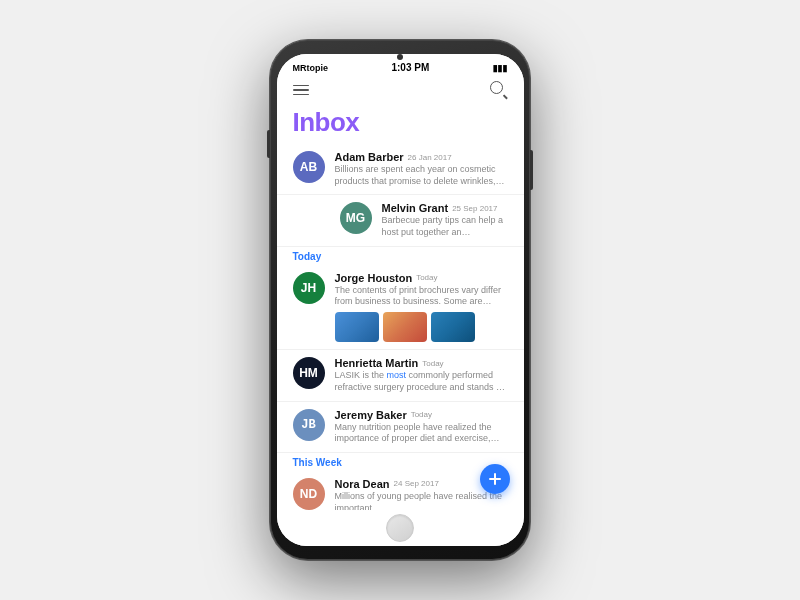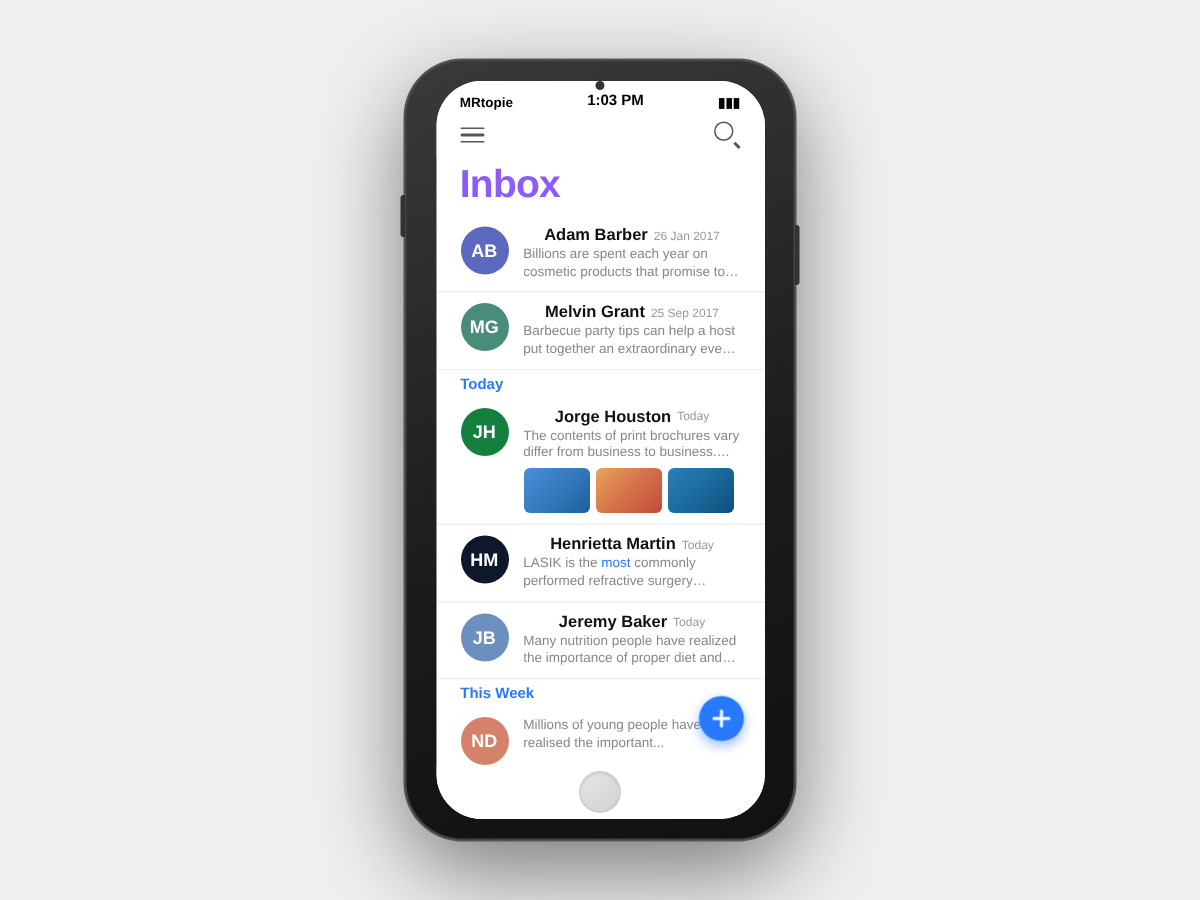--- a/index.html
+++ b/index.html
@@ -44,21 +44,21 @@
       position: absolute;
       right: -3px;
       top: 110px;
       width: 3px;
       height: 40px;
       background: #333;
       border-radius: 0 2px 2px 0;
     }
 
     .phone-inner {
-      width: 219px;
+      width: 247px;
       height: 492px;
       background: #fff;
       border-radius: 30px;
       overflow: hidden;
       position: relative;
       display: flex;
       flex-direction: column;
     }
 
     
@@ -181,21 +181,21 @@
       justify-content: center;
       font-size: 12px;
       font-weight: 700;
       color: #fff;
     }
 
     .msg-content { flex: 1; min-width: 0; }
 
     .msg-header {
       display: flex;
-      justify-content: center;
+      justify-content: flex-start;
       align-items: center;
       margin-bottom: 1px;
     }
 
     .msg-name {
       font-size: 11px;
       font-weight: 700;
       color: #111;
     }
 
@@ -345,21 +345,21 @@
         <div class="msg-content">
           <div class="msg-header">
             <span class="msg-name">Adam Barber</span>
             <span class="msg-date">26 Jan 2017</span>
           </div>
           <div class="msg-preview">Billions are spent each year on cosmetic products that promise to delete wrinkles, lighten age spots...</div>
         </div>
       </div>
 
       <div class="message-item">
-        <div class="avatar" style="background:#4a8c7a;">
+        <div class="avatar" style="background:#4a8c7a;margin-left:47px;">
           <span>MG</span>
         </div>
         <div class="msg-content">
           <div class="msg-header">
             <span class="msg-name">Melvin Grant</span>
             <span class="msg-date">25 Sep 2017</span>
           </div>
           <div class="msg-preview">Barbecue party tips can help a host put together an extraordinary event for family and friends. Eating...</div>
         </div>
       </div>
@@ -399,39 +399,43 @@
             <span class="msg-name">Henrietta Martin</span>
             <span class="msg-date">Today</span>
           </div>
           <div class="msg-preview">
             LASIK is the <span class="highlight">most</span> commonly performed refractive surgery procedure and stands for Laser Assisted...
           </div>
         </div>
       </div>
 
       <div class="message-item">
-        <div class="avatar" style="background:#6b8fbe;">
+        <div class="avatar" style="background:#6b8fbe;font-family:Liberation Mono, monospace;">
           <span>JB</span>
         </div>
         <div class="msg-content">
           <div class="msg-header">
             <span class="msg-name">Jeremy Baker</span>
             <span class="msg-date">Today</span>
           </div>
           <div class="msg-preview">Many nutrition people have realized the importance of proper diet and exercise, and rec...</div>
         </div>
       </div>
 
       <div class="section-label">This Week</div>
 
       <div class="message-item">
         <div class="avatar" style="background:#d4826a;">
           <span>ND</span>
         </div>
         <div class="msg-content">
+          <div class="msg-header">
+            <span class="msg-name">Nora Dean</span>
+            <span class="msg-date">24 Sep 2017</span>
+          </div>
           <div class="msg-preview">Millions of young people have realised the important...</div>
         </div>
       </div>
 
     </div>
 
     <div class="fab"></div>
 
     <div class="home-button-area">
       <div class="home-button"></div>

